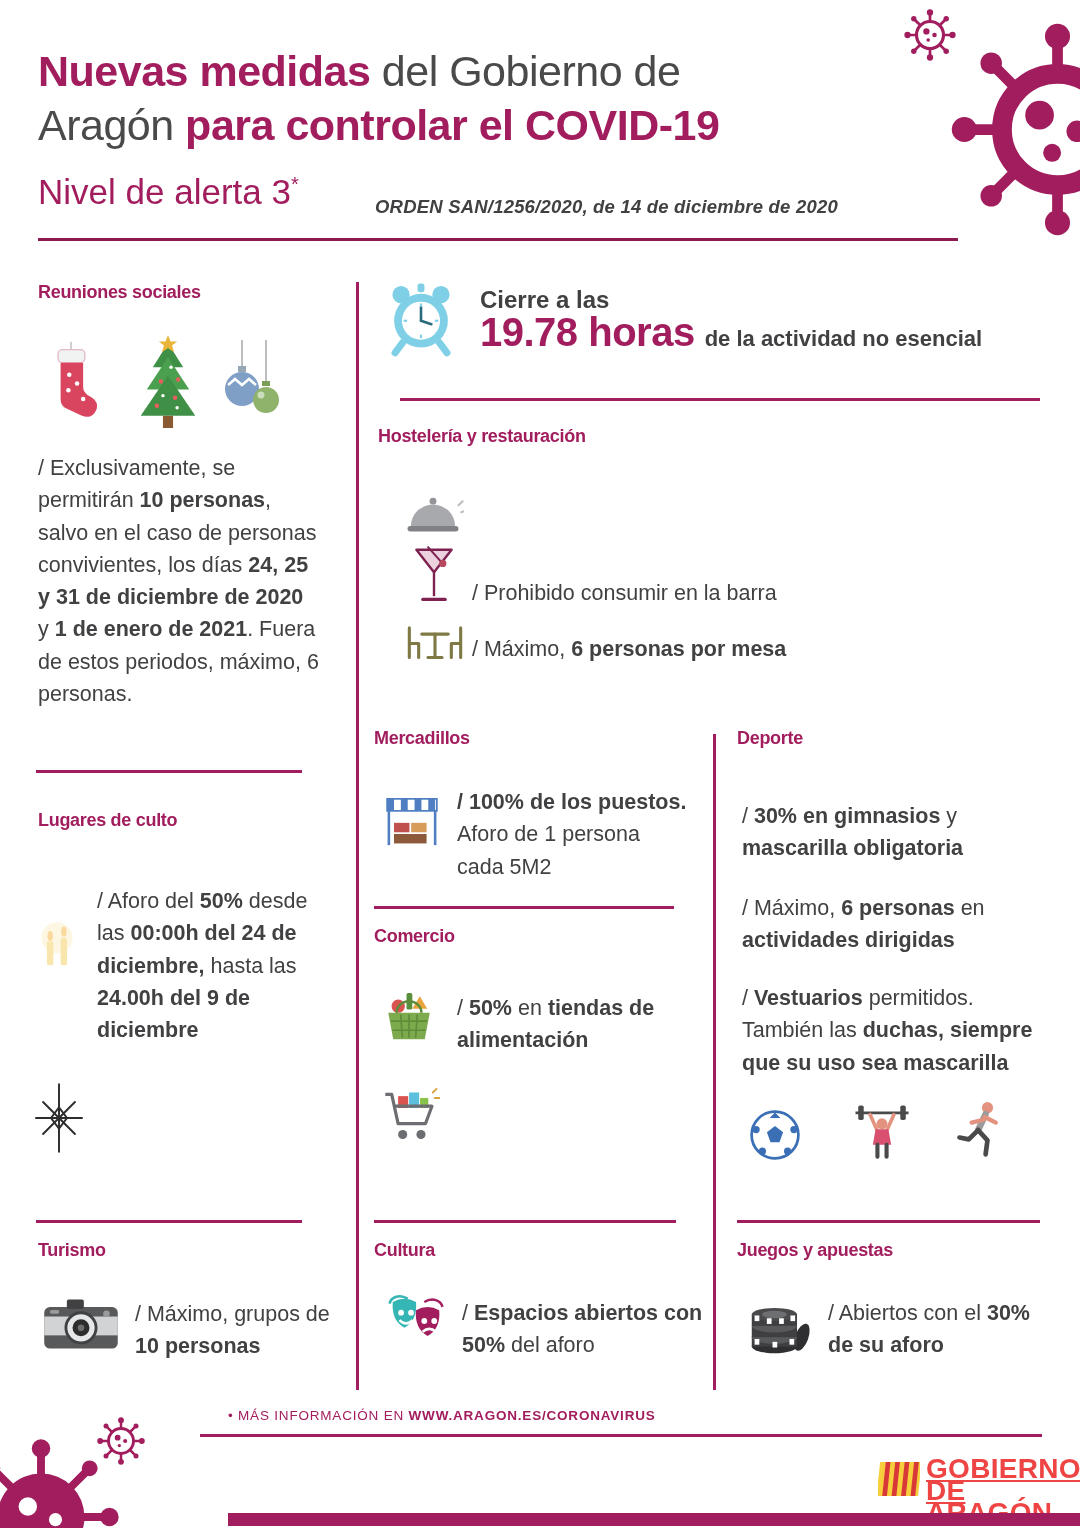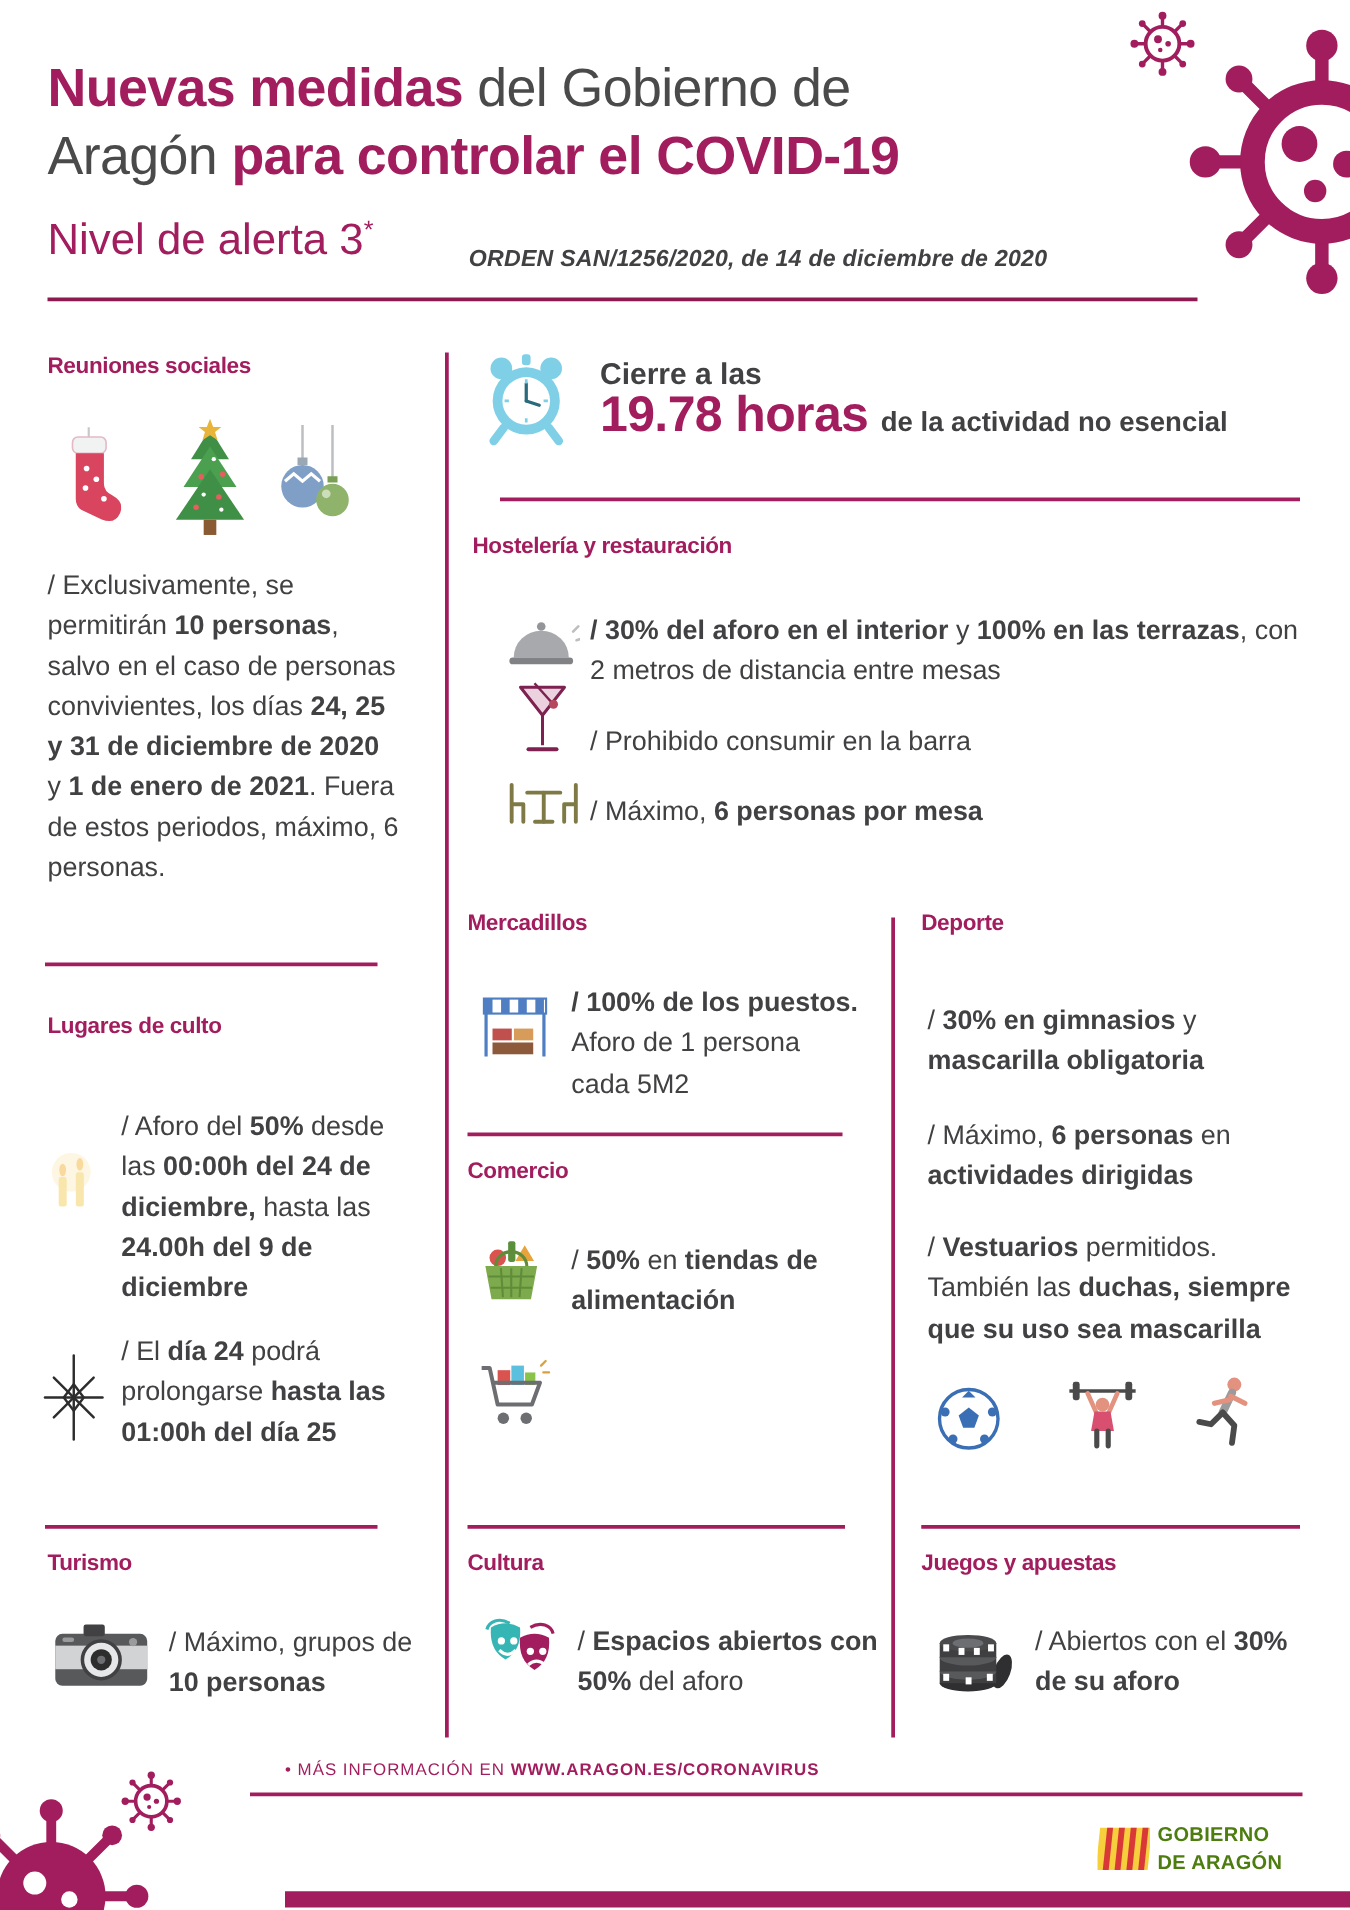--- a/index.html
+++ b/index.html
@@ -19,21 +19,21 @@
   .title{font-size:43px;line-height:1.26;font-weight:400;color:#4a4a4b;letter-spacing:-0.5px;}
   .alert{font-size:35px;color:var(--accent);font-weight:400;}
   .alert sup{font-size:20px;}
   .order{font-size:18.5px;font-style:italic;font-weight:700;color:#414042;letter-spacing:0.2px;}
   .heading{color:var(--accent);font-weight:700;font-size:18px;letter-spacing:-0.3px;}
   .body-text{font-size:21.5px;line-height:1.5;color:var(--text);}
   .closure-prefix{font-size:24px;font-weight:700;color:var(--text);}
   .closure-time{font-size:40px;font-weight:700;color:var(--accent);letter-spacing:-0.5px;}
   .closure-suffix{font-size:22px;font-weight:700;color:var(--text);margin-left:10px;}
   .footer-info{font-size:13.5px;color:var(--accent);letter-spacing:0.8px;}
-  .logo-text{font-size:16px;font-weight:700;color:#4d7c0f;line-height:22px;letter-spacing:0.3px;}
+  .logo-text{font-size:28px;font-weight:700;color:#ef4444;line-height:22px;letter-spacing:0.3px;text-decoration:underline;}
   svg{display:block;width:100%;height:100%;}
 </style>
 </head>
 <body>
 
 <div class="page">
 
   <div class="abs title" style="left:38px;top:44px;width:820px;">
     <div><span class="b c">Nuevas medidas</span><span> del Gobierno de</span></div>
     <div><span>Aragón </span><span class="b c">para controlar el COVID-19</span></div>
@@ -176,21 +176,20 @@
     <svg viewBox="0 0 70 80">
       <g stroke="#2d2d2d" stroke-width="2.2" stroke-linecap="round" fill="none">
         <line x1="35" y1="2" x2="35" y2="78"></line>
         <line x1="9" y1="40" x2="61" y2="40"></line>
         <line x1="17" y1="22" x2="53" y2="58"></line>
         <line x1="53" y1="22" x2="17" y2="58"></line>
         <path d="M35 28 L44 40 L35 52 L26 40 Z"></path>
       </g>
     </svg>
   </div>
-  <div class="abs body-text" style="left:97px;top:1065px;width:232px;"><span>/ El </span><span class="b">día 24</span><span> podrá prolongarse </span><span class="b">hasta las 01:00h del día 25</span></div>
 
   <div class="abs rule" style="left:36px;top:1220px;width:266px;"></div>
 
   <div class="abs heading" style="left:38px;top:1240px;">Turismo</div>
 
   <div class="abs" style="left:38px;top:1292px;width:86px;height:66px;">
     <svg viewBox="0 0 90 70">
       <rect x="6" y="16" width="78" height="44" rx="6" fill="#58595b"></rect>
       <rect x="6" y="26" width="78" height="20" fill="#d1d3d4"></rect>
       <rect x="30" y="8" width="18" height="10" rx="2" fill="#414042"></rect>
@@ -239,21 +238,20 @@
     <svg viewBox="0 0 90 70">
       <circle cx="45" cy="12" r="5" fill="#939598"></circle>
       <path d="M13 48 A32 31 0 0 1 77 48 Z" fill="#a7a9ac"></path>
       <rect x="8" y="48" width="74" height="8" rx="4" fill="#808285"></rect>
       <g stroke="#bcbec0" stroke-width="3" stroke-linecap="round">
         <line x1="82" y1="18" x2="88" y2="12"></line>
           <line x1="86" y1="28" x2="92" y2="26"></line>
       </g>
     </svg>
   </div>
-  <div class="abs body-text" style="left:472px;top:488px;width:568px;"><span class="b">/ </span><span class="b">30% del aforo en el interior</span><span> y </span><span class="b">100% en las terrazas</span><span>, con 2 metros de distancia entre mesas</span></div>
 
   <div class="abs" style="left:410px;top:545px;width:48px;height:64px;">
     <svg viewBox="0 0 60 80">
       <path d="M8 6 H52 L30 34 Z" fill="#ecd2df" stroke="#7c2150" stroke-width="3" stroke-linejoin="round"></path>
       <line x1="30" y1="34" x2="30" y2="64" stroke="#7c2150" stroke-width="3"></line>
       <line x1="16" y1="68" x2="44" y2="68" stroke="#7c2150" stroke-width="4" stroke-linecap="round"></line>
       <line x1="22" y1="2" x2="39" y2="21" stroke="#7c2150" stroke-width="2.5"></line>
       <circle cx="41" cy="23" r="4.5" fill="#b5485f"></circle>
     </svg>
   </div>

